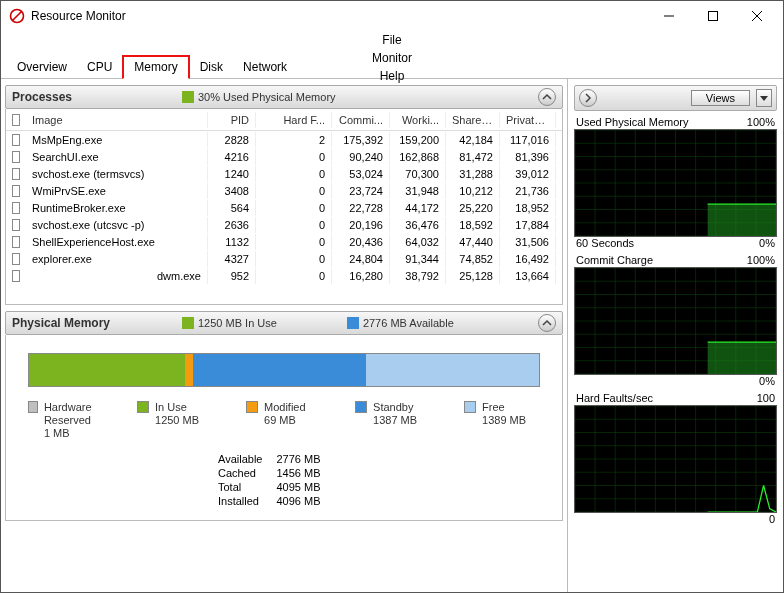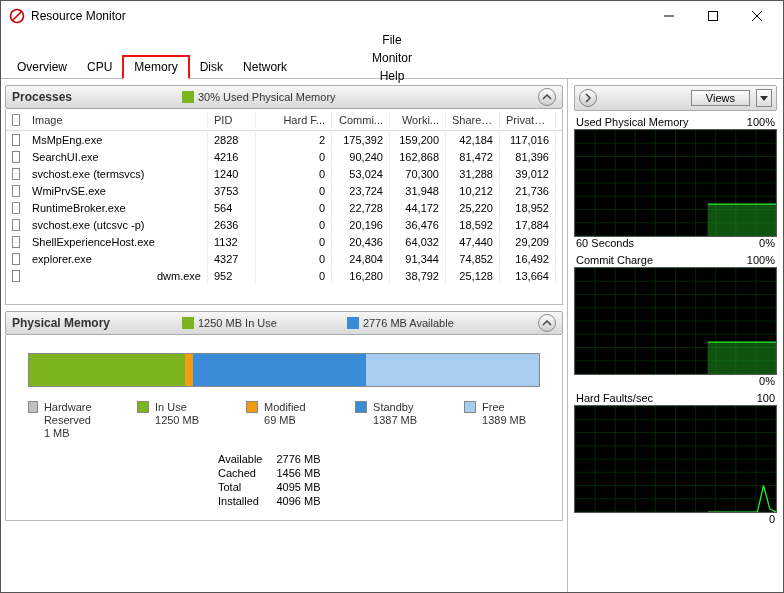--- a/index.html
+++ b/index.html
@@ -23,21 +23,21 @@
 .collapse-btn { width: 18px; height: 18px; border: 1px solid #888; border-radius: 50%; background: linear-gradient(#fff,#ccc); display: flex; align-items: center; justify-content: center; }
 .sq { width: 12px; height: 12px; display: inline-block; }
 .table { border: 1px solid #bbb; border-top: none; height: 196px; overflow: hidden; font-size: 11px; position: relative; }
 .thead, .trow { display: flex; align-items: center; }
 .thead { height: 22px; background: #fff; border-bottom: 1px solid #ddd; }
 .th, .td { padding: 2px 6px; overflow: hidden; white-space: nowrap; text-overflow: ellipsis; border-right: 1px solid #eee; }
 .th { font-size: 11px; color: #333; }
 .trow { height: 17px; }
 .col-chk { width: 20px; display:flex; align-items:center; justify-content:center; border-right: none; }
 .col-img { width: 182px; }
-.col-pid { width: 48px; }
+.col-pid { width: 48px; text-align: right; }
 .col-hf  { width: 56px; text-align: right; margin-left: 20px; }
 .col-c   { width: 58px; text-align: right; }
 .col-w   { width: 56px; text-align: right; }
 .col-s   { width: 54px; text-align: right; }
 .col-p   { width: 56px; text-align: right; }
 .thead .col-img { width: 202px; }
 .chk { width:12px; height:12px; border:1px solid #888; background:#fff; }
 .memsection { margin-top: 6px; }
 .memcontent { border: 1px solid #bbb; border-top: none; padding: 18px 22px 12px; font-size: 11px; }
 .membar { height: 34px; border: 1px solid #888; display: flex; margin-bottom: 14px; }
@@ -164,21 +164,21 @@
             <div class="td col-c">53,024</div>
             <div class="td col-w">70,300</div>
             <div class="td col-s">31,288</div>
             <div class="td col-p">39,012</div>
           </div>
           <div class="trow">
             <div class="td col-chk">
               <span class="chk"></span>
             </div>
             <div class="td col-img" style="text-align:left">WmiPrvSE.exe</div>
-            <div class="td col-pid">3753</div>
+            <div class="td col-pid">3408</div>
             <div class="td col-hf">0</div>
             <div class="td col-c">23,724</div>
             <div class="td col-w">31,948</div>
             <div class="td col-s">10,212</div>
             <div class="td col-p">21,736</div>
           </div>
           <div class="trow">
             <div class="td col-chk">
               <span class="chk"></span>
             </div>
@@ -205,21 +205,21 @@
           <div class="trow">
             <div class="td col-chk">
               <span class="chk"></span>
             </div>
             <div class="td col-img" style="text-align:left">ShellExperienceHost.exe</div>
             <div class="td col-pid">1132</div>
             <div class="td col-hf">0</div>
             <div class="td col-c">20,436</div>
             <div class="td col-w">64,032</div>
             <div class="td col-s">47,440</div>
-            <div class="td col-p">29,209</div>
+            <div class="td col-p">31,506</div>
           </div>
           <div class="trow">
             <div class="td col-chk">
               <span class="chk"></span>
             </div>
             <div class="td col-img" style="text-align:left">explorer.exe</div>
             <div class="td col-pid">4327</div>
             <div class="td col-hf">0</div>
             <div class="td col-c">24,804</div>
             <div class="td col-w">91,344</div>

